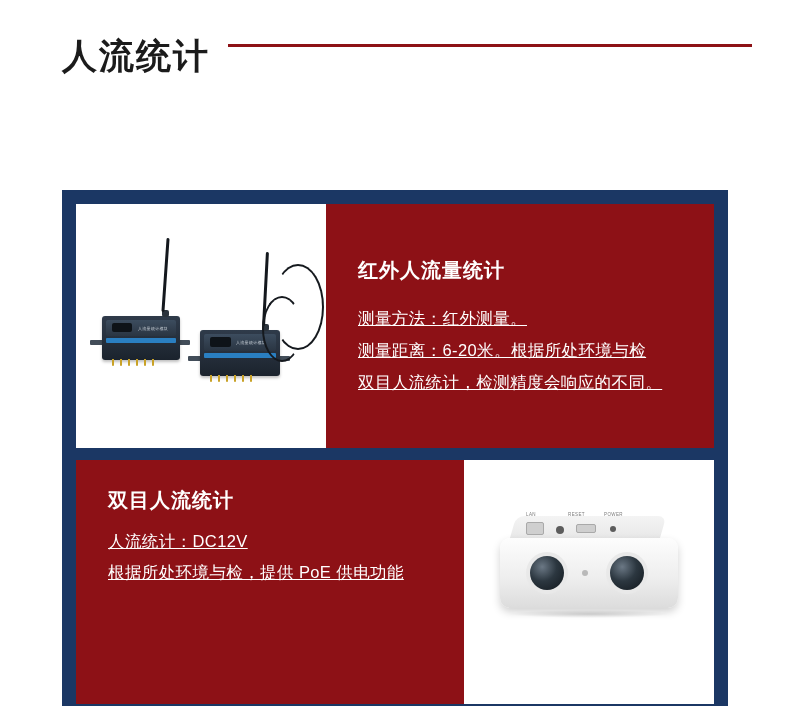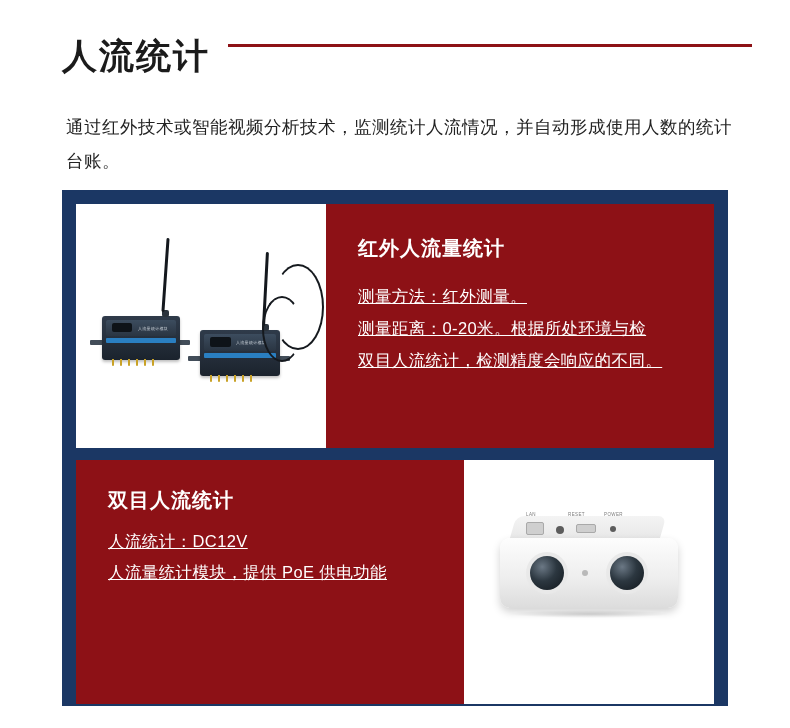--- a/index.html
+++ b/index.html
@@ -81,21 +81,21 @@
   }
   .img-tile.left  { width: 250px; height: 244px; }
   .img-tile.right { width: 250px; height: 244px; }
 
   
   .red-tile {
     background: #8d1116;
     color: #ffffff;
     position: relative;
   }
-  .red-tile.right { width: 388px; height: 244px; padding: 32px 26px 0 32px; }
+  .red-tile.right { width: 388px; height: 244px; padding: 54px 26px 0 32px; }
   .red-tile.left  { width: 388px; height: 244px; padding: 28px 26px 16px 32px; }
 
   .tile-title {
     font-size: 20px;
     font-weight: bold;
     letter-spacing: 1px;
     margin: 0 0 20px 0;
     line-height: 1.2;
   }
   .tile-line {
@@ -230,21 +230,20 @@
 </head>
 <body>
 
 <div class="page">
 
   <div class="header">
     <div class="header-title">人流统计</div>
     <div class="header-rule"></div>
   </div>
 
-  <div class="intro">通过红外技术或智能视频分析技术，监测统计人流情况，并自动形成使用人数的统计台账。</div>
 
   <div class="panel">
 
     <div class="row">
 
       <div class="img-tile left">
         <div class="dev1">
 
           <div class="ear" style="left:14px; top:136px; width:18px;"></div>
           <div class="ear" style="left:96px; top:136px; width:18px;"></div>
@@ -279,32 +278,32 @@
           <div class="antenna" style="left:188px; top:48px; height:74px; transform:rotate(3deg);"></div>
 
           <div class="cable" style="left:196px; top:60px; width:52px; height:86px; border-color:#15191e; border-left-color:transparent;"></div>
           <div class="cable" style="left:186px; top:92px; width:40px; height:66px; border-color:#15191e; border-right-color:transparent;"></div>
         </div>
       </div>
 
       <div class="red-tile right">
         <div class="tile-title">红外人流量统计</div>
         <div class="tile-line">测量方法：红外测量。</div>
-        <div class="tile-line">测量距离：0-20米。根据所处环境与检</div>
+        <div class="tile-line">测量距离：6-20米。根据所处环境与检</div>
         <div class="tile-line">双目人流统计，检测精度会响应的不同。</div>
       </div>
 
     </div>
 
     <div class="row">
 
       <div class="red-tile left">
         <div class="tile-title">双目人流统计</div>
         <div class="tile-line">人流统计：DC12V</div>
-        <div class="tile-line">人流量统计模块，提供 PoE 供电功能</div>
+        <div class="tile-line">根据所处环境与检，提供 PoE 供电功能</div>
       </div>
 
       <div class="img-tile right">
         <div class="dev2">
           <div class="cam-top"></div>
           <div class="cam-body"></div>
 
           <div class="cam-port" style="left:62px; top:62px; width:18px; height:13px;"></div>
           <div class="cam-dot" style="left:92px; top:66px; width:8px; height:8px;"></div>
           <div class="cam-port" style="left:112px; top:64px; width:20px; height:9px;"></div>

